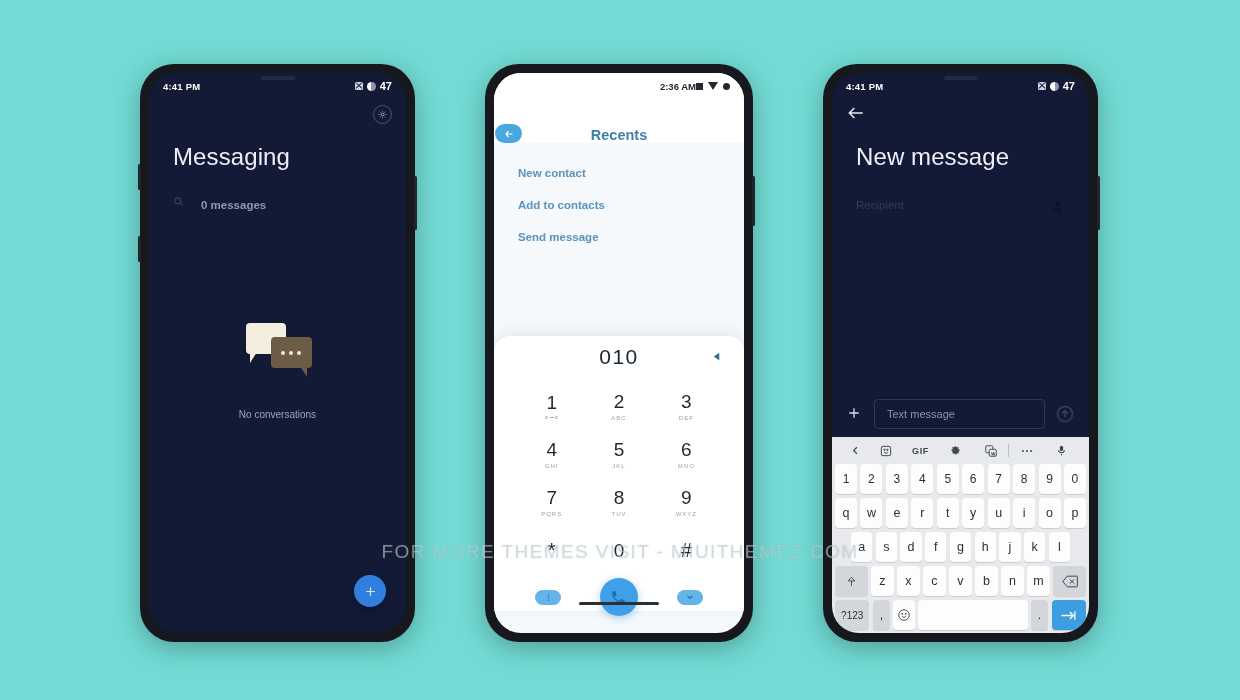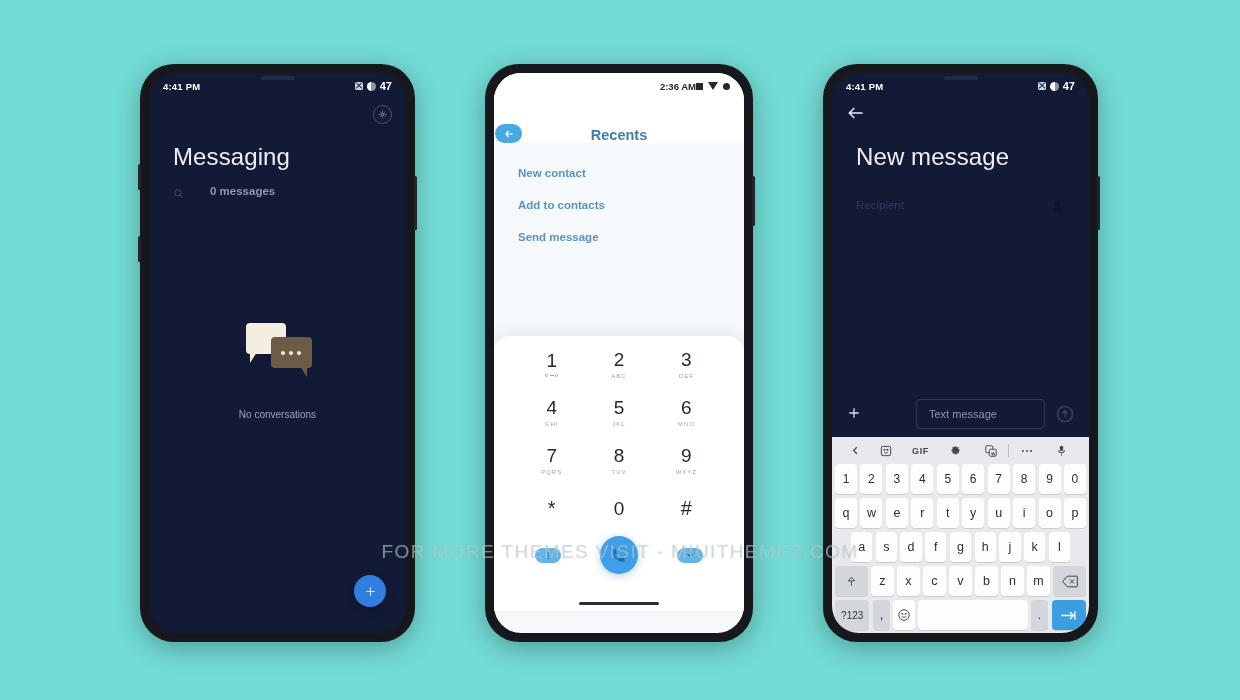--- a/index.html
+++ b/index.html
@@ -78,21 +78,21 @@
   .gear-circle svg { display:block; }
   .back-arrow-dark { width:22px; height:22px; cursor:pointer; }
 
   .big-title {
     font-size:24px; color:#eceffb; font-weight:normal;
     padding:14px 24px 0 24px; letter-spacing:.1px;
   }
 
   .searchrow {
     margin:14px 24px 0 24px; height:26px;
-    display:flex; align-items:flex-start; gap:26px;
+    display:flex; align-items:flex-end; gap:17px;
     border-radius:4px;
   }
   .searchrow .mag { opacity:.25; }
   .searchrow .ph {
     font-size:11.5px; color:#8f97b4; font-weight:bold;
   }
 
   
   .empty-wrap {
     position:absolute; left:0; right:0; top:250px;
@@ -215,21 +215,20 @@
 
   .compose-row {
     position:absolute; left:0; right:0; bottom:204px;
     display:flex; align-items:center; gap:10px; padding:0 14px;
   }
   .plus-btn { width:18px;height:18px;cursor:pointer;flex:none; }
   .msg-input {
     flex:1; height:30px; border:1px solid rgba(150,165,205,0.22);
     border-radius:4px; display:flex; align-items:center; padding:0 12px;
     cursor:text;
-    margin-left:42px;
   }
   .msg-input span { font-size:11px; color:#8c94b2; }
   .send-ic { width:20px;height:20px;opacity:.17;flex:none;cursor:pointer; }
 
   
   .kb {
     position:absolute; left:0; right:0; bottom:0; height:196px;
     background:#e7e9ec; padding-bottom:4px;
   }
   .kb-toolbar {
@@ -352,20 +351,28 @@
         <div class="appbar-title">Recents</div>
       </div>
 
       <div class="menu-list">
         <div class="menu-item">New contact</div>
         <div class="menu-item">Add to contacts</div>
         <div class="menu-item">Send message</div>
       </div>
 
       <div class="dial-sheet">
+        <div class="dial-display">
+          <span class="dial-num">010</span>
+          <span class="dial-back">
+            <svg width="11" height="11" viewBox="0 0 12 12">
+              <path d="M9 2 L3 6 L9 10 Z" fill="#2e6f9a"></path>
+            </svg>
+          </span>
+        </div>
 
         <div class="pad">
           <div class="pad-row">
             <div class="pad-key">
               <span class="d">1</span>
               <span class="vm">
                   <i></i>
                   <b></b>
                   <i></i>
                 </span>

